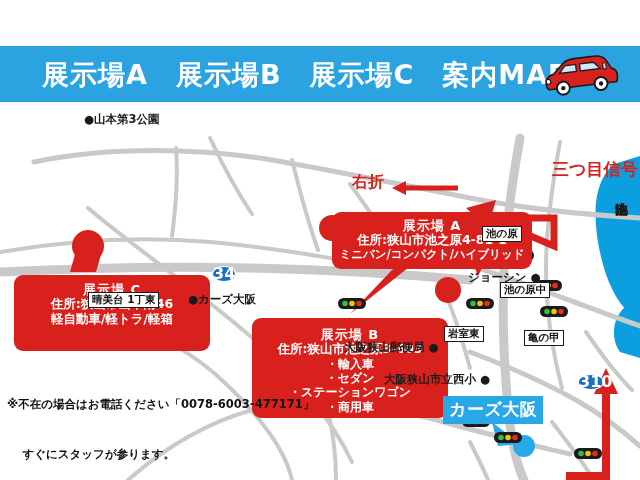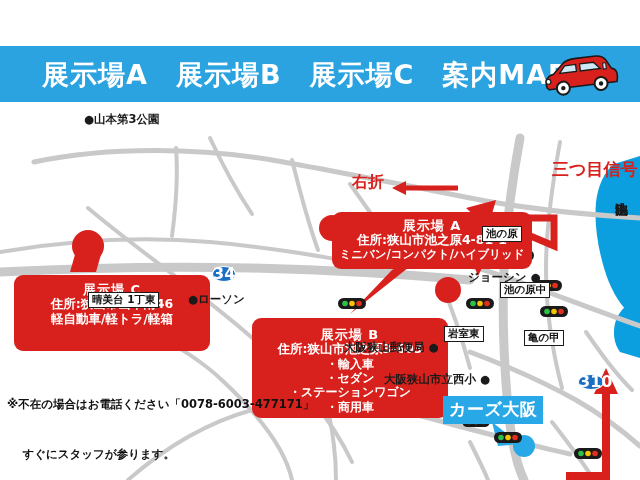--- a/index.html
+++ b/index.html
@@ -234,21 +234,21 @@
     <div class="callout" id="callout-b">
       <div class="l1">展示場 B</div>
       <div class="l2">住所:狭山市池之原3-603</div>
       <div class="li">・輸入車</div>
       <div class="li">・セダン</div>
       <div class="li">・ステーションワゴン</div>
       <div class="li">・商用車</div>
     </div>
 
     <div class="lbl b" style="left:84px;top:10px;">●山本第3公園</div>
-    <div class="lbl b" style="left:188px;top:190px;">●ローソン</div>
+    <div class="lbl b" style="left:188px;top:190px;">●カーズ大阪</div>
     <div class="lbl b" style="left:468px;top:168px;">ジョーシン ●</div>
     <div class="lbl b" style="left:344px;top:238px;">大阪狭山郵便局 ●</div>
     <div class="lbl b" style="left:384px;top:270px;">大阪狭山市立西小 ●</div>
     <div class="lbl b vert" style="left:612px;top:90px;font-size:13px;">狭山池</div>
 
     <div class="plate" style="left:88px;top:190px;">晴美台
 1丁東</div>
     <div class="plate" style="left:482px;top:124px;">池の原</div>
     <div class="plate" style="left:500px;top:180px;">池の原中</div>
     <div class="plate" style="left:444px;top:224px;">岩室東</div>

